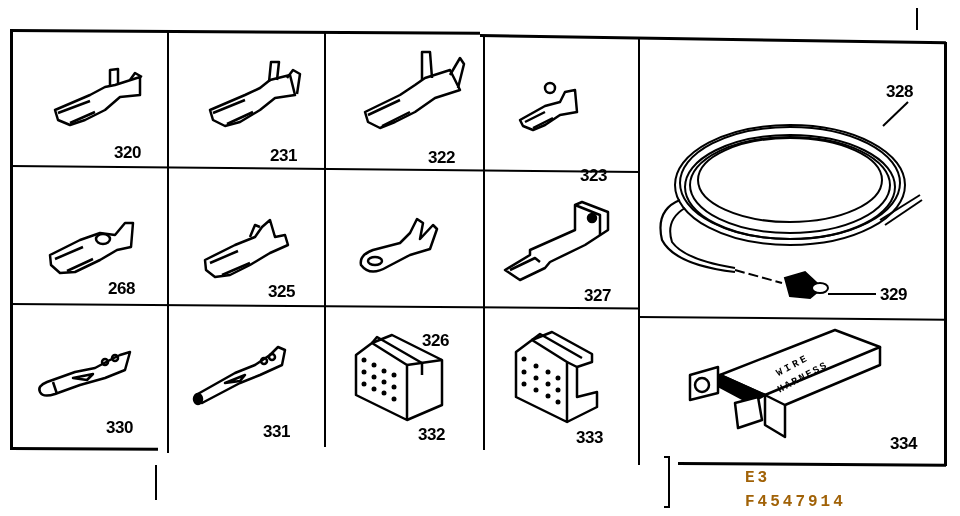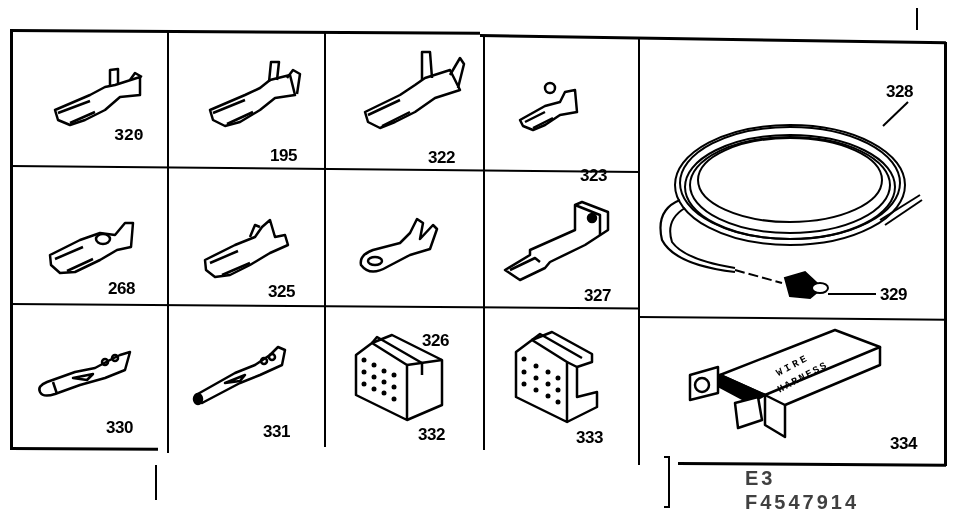--- a/index.html
+++ b/index.html
@@ -1,21 +1,21 @@
 <!DOCTYPE html>
 <html><head>
 <meta charset="utf-8">
 <style>
   html,body{margin:0;padding:0;background:#fff;}
   body{width:960px;height:516px;position:relative;overflow:hidden;font-family:"Liberation Sans",sans-serif;color:#000;}
   .line{position:absolute;background:#000;}
   .cell{position:absolute;}
   .label{position:absolute;font-family:"Liberation Sans",sans-serif;font-weight:bold;font-size:17px;letter-spacing:-0.5px;color:#000;}
   svg{position:absolute;overflow:visible;}
-  .footer{position:absolute;font-family:Liberation Sans, sans-serif;font-weight:bold;font-size:20px;letter-spacing:3px;color:#404040;line-height:24px;}
+  .footer{position:absolute;font-family:Liberation Mono, monospace;font-weight:bold;font-size:16px;letter-spacing:3px;color:#a16207;line-height:24px;}
 </style>
 </head>
 <body>
 
 <div class="line" style="left:10px;top:29px;width:470px;height:3px;transform:rotate(0.35deg);transform-origin:left;"></div>
 <div class="line" style="left:480px;top:34px;width:466px;height:3px;transform:rotate(0.9deg);transform-origin:left;"></div>
 <div class="line" style="left:10px;top:29px;width:3px;height:420px;"></div>
 <div class="line" style="left:944px;top:42px;width:3px;height:424px;"></div>
 
 <div class="line" style="left:167px;top:31px;width:2px;height:422px;"></div>
@@ -36,33 +36,33 @@
 
 <div class="cell">
   <svg width="100" height="70" style="left:50px;top:65px;" viewBox="0 0 100 70">
     <g fill="none" stroke="#000" stroke-width="2.5" stroke-linejoin="round">
       <path d="M5 45 L40 30 L55 22 L65 20 L90 12 L90 30 L70 32 L55 45 L35 55 L20 60 L8 55 Z"></path>
       <path d="M8 48 L40 36 M20 58 L45 47"></path>
       <path d="M60 20 L60 5 L68 4 L68 18"></path>
       <path d="M80 15 L85 8 L92 12"></path>
     </g>
   </svg>
-  <span class="label" style="left:114px;top:126px;font-family:Liberation Mono, monospace;">320</span>
+  <span class="label" style="left:114px;top:143px;">320</span>
 </div>
 
 <div class="cell">
   <svg width="100" height="75" style="left:205px;top:60px;" viewBox="0 0 100 75">
     <g fill="none" stroke="#000" stroke-width="2.5" stroke-linejoin="round">
       <path d="M5 50 L40 35 L55 28 L65 20 L85 15 L90 35 L70 38 L55 50 L35 62 L20 66 L8 60 Z"></path>
       <path d="M8 53 L40 40 M22 64 L48 52"></path>
       <path d="M64 22 L66 2 L74 2 L72 20"></path>
       <path d="M82 18 L88 10 L95 14 L92 34"></path>
     </g>
   </svg>
-  <span class="label" style="left:270px;top:146px;">195</span>
+  <span class="label" style="left:270px;top:146px;">231</span>
 </div>
 
 <div class="cell">
   <svg width="110" height="85" style="left:360px;top:50px;" viewBox="0 0 110 85">
     <g fill="none" stroke="#000" stroke-width="2.5" stroke-linejoin="round">
       <path d="M5 62 L40 45 L55 35 L65 28 L90 20 L100 40 L75 48 L55 62 L35 72 L20 78 L8 72 Z"></path>
       <path d="M8 65 L40 50 M22 76 L50 62"></path>
       <path d="M62 30 L62 2 L70 2 L72 28"></path>
       <path d="M90 25 L100 8 L104 14 L98 38"></path>
     </g>

